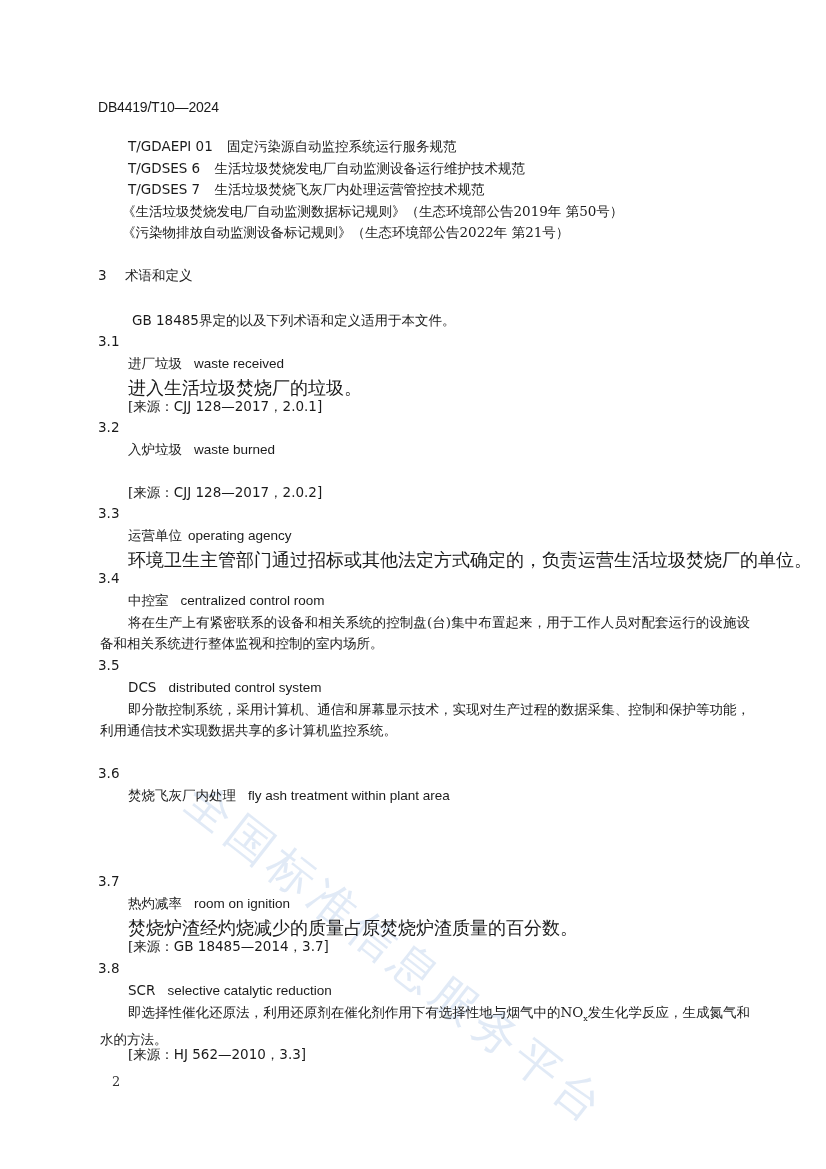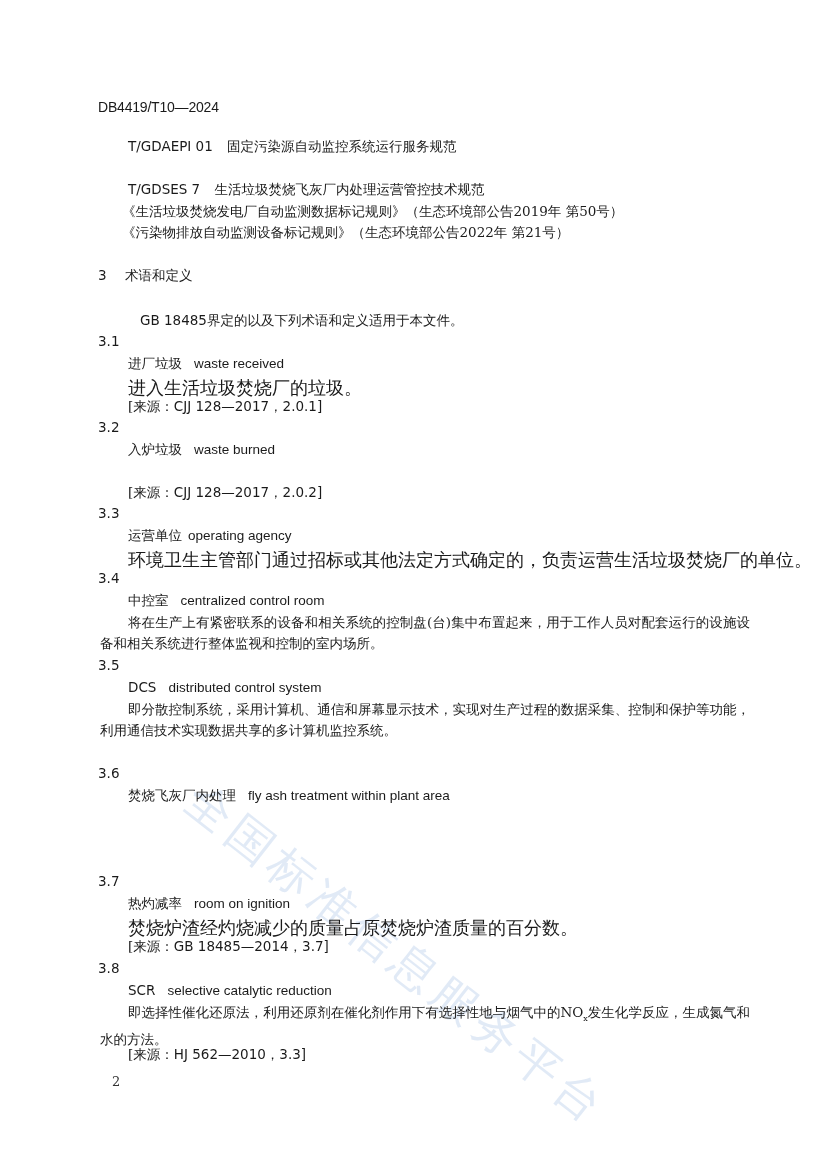--- a/index.html
+++ b/index.html
@@ -7,21 +7,21 @@
          font-family: "DejaVu Sans", "Liberation Sans", sans-serif; color: #1a1a1a; }
   .page { position: absolute; left: 0; top: 0; width: 826px; height: 1169px; }
   .abs { position: absolute; white-space: nowrap; }
   .header { left: 98px; top: 99px; font-size: 14px; font-family: "Liberation Sans", sans-serif; letter-spacing: -0.2px; }
   .ref { left: 128px; font-size: 13.5px; }
   .ref .code { font-family: "DejaVu Sans", sans-serif; margin-right: 10px; }
   .ref .name { font-family: "DejaVu Serif", serif; }
   .ref2 { left: 122px; font-size: 13.5px; font-family: "DejaVu Serif", serif; }
   .sec { left: 98px; top: 267px; font-size: 13.5px; }
   .sec .num { margin-right: 14px; }
-  .intro { left: 140px; top: 312px; font-size: 13.5px; }
+  .intro { left: 132px; top: 312px; font-size: 13.5px; }
   .intro .serif { font-family: "DejaVu Serif", serif; }
   .tnum { left: 98px; font-size: 13.5px; }
   .term { left: 128px; font-size: 13.5px; }
   .term .zh { font-family: "DejaVu Sans", sans-serif; margin-right: 12px; }
   .term .en { font-family: "Liberation Sans", sans-serif; }
   .def { left: 128px; font-size: 18px; font-family: "DejaVu Serif", serif; }
   .def-block { position: absolute; left: 100px; width: 650px; font-size: 13.5px; font-family: "DejaVu Serif", serif;
                text-indent: 28px; line-height: 21px; text-align: justify; white-space: normal; }
   .src { left: 128px; font-size: 13.5px; }
   .src .serif { font-family: "DejaVu Serif", serif; }
@@ -36,20 +36,24 @@
 
 <div class="page">
 
   <div class="watermark">全国标准信息服务平台</div>
 
   <div class="abs header">DB4419/T10—2024</div>
 
   <div class="abs ref" style="top:138px">
     <span class="code">T/GDAEPI  01</span>
     <span class="name">固定污染源自动监控系统运行服务规范</span>
+  </div>
+  <div class="abs ref" style="top:160px">
+    <span class="code">T/GDSES  6</span>
+    <span class="name">生活垃圾焚烧发电厂自动监测设备运行维护技术规范</span>
   </div>
   <div class="abs ref" style="top:181px">
     <span class="code">T/GDSES  7</span>
     <span class="name">生活垃圾焚烧飞灰厂内处理运营管控技术规范</span>
   </div>
   <div class="abs ref2" style="top:203px">《生活垃圾焚烧发电厂自动监测数据标记规则》（生态环境部公告2019年 第50号）</div>
   <div class="abs ref2" style="top:224px">《污染物排放自动监测设备标记规则》（生态环境部公告2022年 第21号）</div>
 
   <div class="abs sec">
     <span class="num">3</span>

